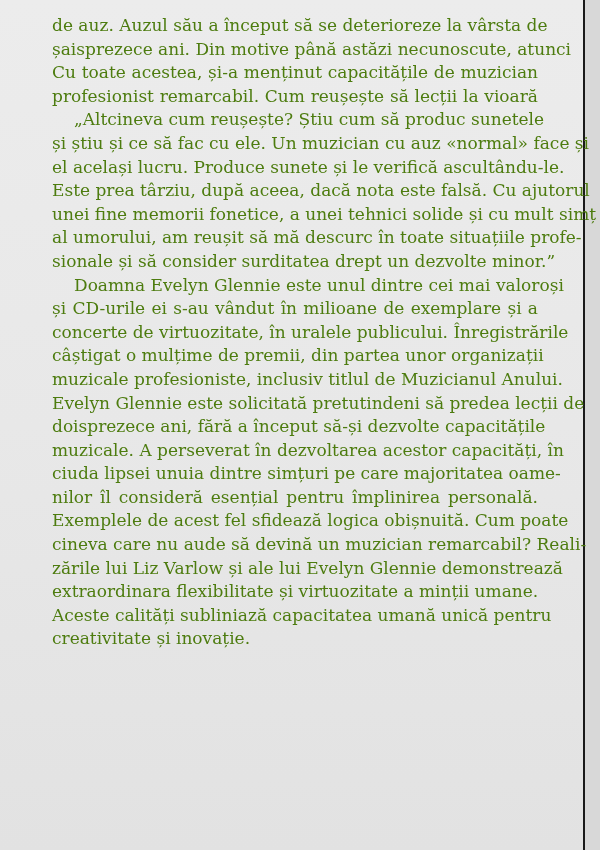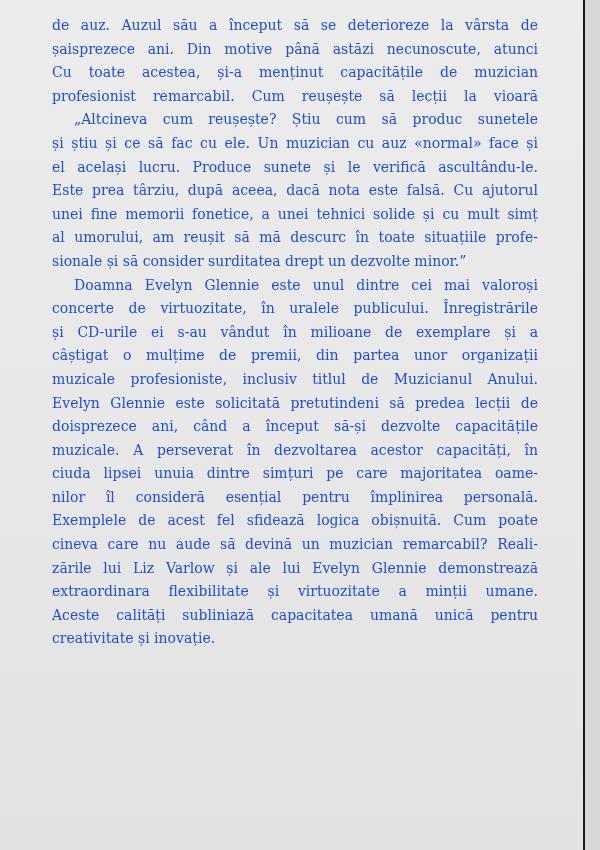--- a/index.html
+++ b/index.html
@@ -18,23 +18,23 @@
     width: 2px; height: 850px; background: #1a1a1a;
   }
   .outside {
     position: absolute; left: 585px; top: 0;
     width: 15px; height: 850px; background: #d8d8d8;
   }
   .text {
     position: absolute; left: 52px; top: 14px;
     width: 486px;
     font-family: "DejaVu Serif", "Liberation Serif", serif;
-    font-size: 14px;
+    font-size: 17px;
     line-height: 23.6px;
-    color: #1d4ed8;
+    color: #4d7c0f;
     text-align: justify;
   }
   .text p { margin: 0; text-indent: 0; }
   .line { display: block; text-align-last: justify; white-space: nowrap; }
   .line.last { text-align-last: left; }
 </style>
 </head>
 <body>
 
 <div class="page"></div>
@@ -52,26 +52,26 @@
     <span class="line" style="padding-left:22px">„Altcineva cum reușește? Știu cum să produc sunetele</span>
     <span class="line">și știu și ce să fac cu ele. Un muzician cu auz «normal» face și</span>
     <span class="line">el același lucru. Produce sunete și le verifică ascultându-le.</span>
     <span class="line">Este prea târziu, după aceea, dacă nota este falsă. Cu ajutorul</span>
     <span class="line">unei fine memorii fonetice, a unei tehnici solide și cu mult simț</span>
     <span class="line">al umorului, am reușit să mă descurc în toate situațiile profe-</span>
     <span class="line last">sionale și să consider surditatea drept un dezvolte minor.”</span>
   </p>
   <p>
     <span class="line" style="padding-left:22px">Doamna Evelyn Glennie este unul dintre cei mai valoroși</span>
+    <span class="line">și CD-urile ei s-au vândut în milioane de exemplare și a</span>
     <span class="line">concerte de virtuozitate, în uralele publicului. Înregistrările</span>
-    <span class="line">și CD-urile ei s-au vândut în milioane de exemplare și a</span>
     <span class="line">câștigat o mulțime de premii, din partea unor organizații</span>
     <span class="line">muzicale profesioniste, inclusiv titlul de Muzicianul Anului.</span>
     <span class="line">Evelyn Glennie este solicitată pretutindeni să predea lecții de</span>
-    <span class="line">doisprezece ani, când a început să-și dezvolte capacitățile</span>
+    <span class="line">doisprezece ani, fără a început să-și dezvolte capacitățile</span>
     <span class="line">muzicale. A perseverat în dezvoltarea acestor capacități, în</span>
     <span class="line">ciuda lipsei unuia dintre simțuri pe care majoritatea oame-</span>
     <span class="line">nilor îl consideră esențial pentru împlinirea personală.</span>
     <span class="line">Exemplele de acest fel sfidează logica obișnuită. Cum poate</span>
     <span class="line">cineva care nu aude să devină un muzician remarcabil? Reali-</span>
     <span class="line">zările lui Liz Varlow și ale lui Evelyn Glennie demonstrează</span>
     <span class="line">extraordinara flexibilitate și virtuozitate a minții umane.</span>
     <span class="line">Aceste calități subliniază capacitatea umană unică pentru</span>
     <span class="line last">creativitate și inovație.</span>
   </p>

